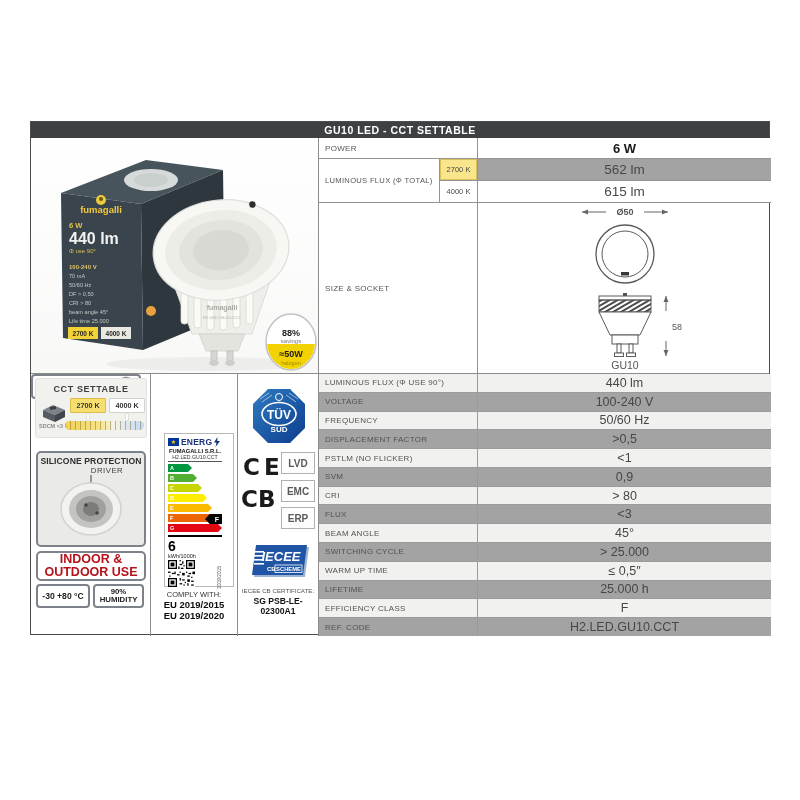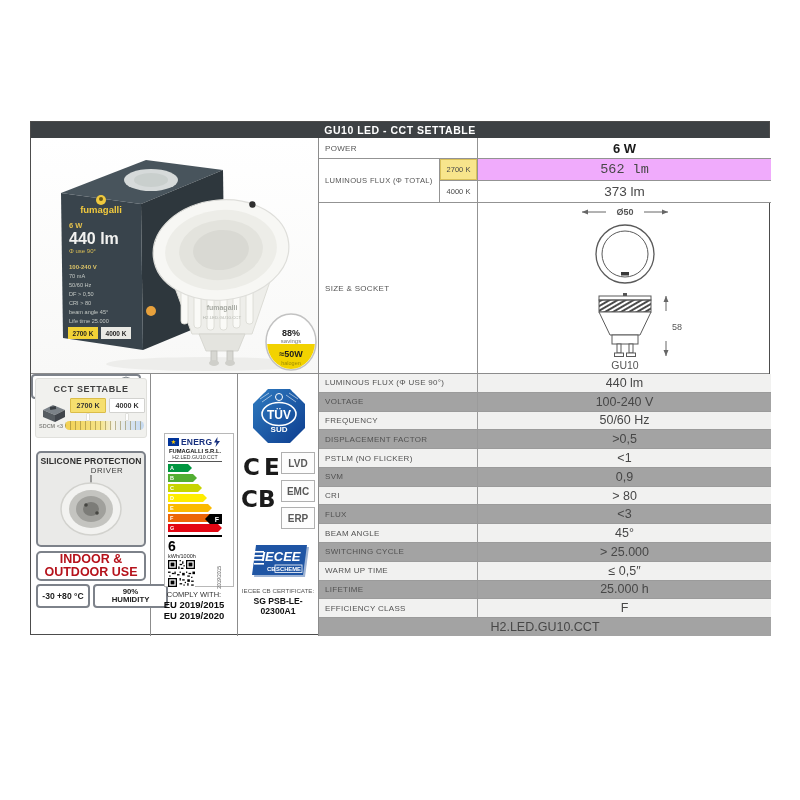--- a/index.html
+++ b/index.html
@@ -19,21 +19,21 @@
   .val { display:flex; align-items:center; justify-content:center; color:#484848; }
   .r-power { left:288px; top:16px; width:452px; height:21px; }
   .r-power .plbl { position:absolute; left:0; top:0; width:159px; height:100%; border-right:1px solid #939393; }
   .r-power .pval { position:absolute; left:159px; right:0; top:0; height:100%; font-size:13px; font-weight:bold; color:#1a1a1a; }
   .fluxlbl { position:absolute; left:288px; top:37px; width:121px; height:44px; border-right:1px solid #939393; border-bottom:1px solid #939393; font-size:7.6px; }
   .kcell { position:absolute; left:409px; width:38px; height:22px; border-right:1px solid #939393; border-bottom:1px solid #939393;
            display:flex; align-items:center; justify-content:center; font-size:7.5px; color:#4a4a4a; }
   .k1 { top:37px; background:#f8e58c; box-shadow:inset 0 0 0 1px #d9c05a; }
   .k2 { top:59px; background:#fff; }
   .vcell { position:absolute; left:447px; width:293px; height:22px; border-bottom:1px solid #939393; font-size:13.5px; }
-  .v1 { top:37px; background:#f0abfc;font-family:Liberation Mono, monospace; }
+  .v1 { top:37px; background:#a3a3a3; }
   .v2 { top:59px; background:#fff; }
   .r-size { position:absolute; left:288px; top:81px; width:452px; height:170px; }
   .r-size .slbl { position:absolute; left:0; top:0; width:159px; height:100%; border-right:1px solid #939393; }
   .r-size .sdiag { position:absolute; left:159px; right:0; top:0; height:100%; display:flex; align-items:center; justify-content:center; }
 
   .hline { position:absolute; left:0; right:0; top:251px; height:1px; background:#8c8c8c; }
 
   
   .col { position:absolute; top:252px; height:262px; border-right:1px solid #8c8c8c; }
   .col1 { left:0; width:120px; }
@@ -64,21 +64,21 @@
   
   .panel { position:absolute; left:5px; width:110px; border:2px solid #7d828a; border-radius:5px; background:#fff; overflow:hidden; }
   .sil { top:77px; height:96px; background:#eaeae8; }
   .sil-title { text-align:center; font-size:8.6px; font-weight:bold; color:#2e2e2e; padding-top:3px; letter-spacing:.1px; }
   .sil-driver { text-align:center; font-size:7.8px; color:#3a3a3a; letter-spacing:.5px;padding-left:32px; }
   .indoor { top:177px; height:30px; display:flex; align-items:center; justify-content:center; text-align:center;
             font-size:12.5px; line-height:13.5px; font-weight:bold; color:#b5121b; }
   .tbox { position:absolute; top:210px; height:24px; border:2px solid #7d828a; border-radius:4px; background:#fff;
           display:flex; align-items:center; justify-content:center; text-align:center; font-weight:bold; color:#222; }
   .temp { left:5px; width:54px; font-size:8.6px; }
-  .hum { left:62px; width:75px; font-size:7.8px; line-height:8.4px; }
+  .hum { left:62px; width:51px; font-size:7.8px; line-height:8.4px; }
   .surge { top:237px; height:25px; left:5px; width:110px; border:2px solid #7d828a; border-radius:4px; background:#fff;
            display:flex; align-items:center; }
   .surge-txt { flex:1; text-align:center; font-size:8.6px; line-height:9.2px; font-weight:bold; color:#222; }
 
   
   .elabel { position:absolute; left:13px; top:59px; width:70px; height:154px; background:#fff; border:1px solid #b8b8b8; padding:3px 11px 2px 3px; }
   .ehead { display:flex; align-items:center; gap:2px; }
   .euflag { width:11px; height:8px; background:#003399; color:#ffcc00; font-size:6px; line-height:8px; text-align:center; }
   .energ { font-size:8.5px; font-weight:bold; color:#17307e; letter-spacing:.2px; }
   .ecompany { font-size:5.8px; font-weight:bold; text-align:center; color:#111; margin-top:1px; }
@@ -188,21 +188,21 @@
   </div>
 
   <div class="trow r-power">
     <div class="lbl plbl">POWER</div>
     <div class="val pval">6 W</div>
   </div>
   <div class="lbl fluxlbl">LUMINOUS FLUX (Φ TOTAL)</div>
   <div class="kcell k1">2700 K</div>
   <div class="val vcell v1">562 lm</div>
   <div class="kcell k2">4000 K</div>
-  <div class="val vcell v2">373 lm</div>
+  <div class="val vcell v2">615 lm</div>
 
   <div class="r-size">
     <div class="lbl slbl">SIZE &amp; SOCKET</div>
     <div class="sdiag">
       <svg width="150" height="168" viewBox="0 0 150 168">
         <g stroke="#666" stroke-width="1" fill="none">
           <line x1="32" y1="8" x2="56" y2="8"></line>
             <polygon points="32,8 38,5.5 38,10.5" fill="#666" stroke="none"></polygon>
           <line x1="94" y1="8" x2="118" y2="8"></line>
             <polygon points="118,8 112,5.5 112,10.5" fill="#666" stroke="none"></polygon>
@@ -474,17 +474,18 @@
       </div>
     <div class="srow">
         <div class="slabel">LIFETIME</div>
         <div class="sval">25.000 h</div>
       </div>
     <div class="srow">
         <div class="slabel">EFFICIENCY CLASS</div>
         <div class="sval">F</div>
       </div>
     <div class="srow">
+        <div class="slabel">REF. CODE</div>
         <div class="sval">H2.LED.GU10.CCT</div>
       </div>
   </div>
 
 </div>
 
 </body></html>

